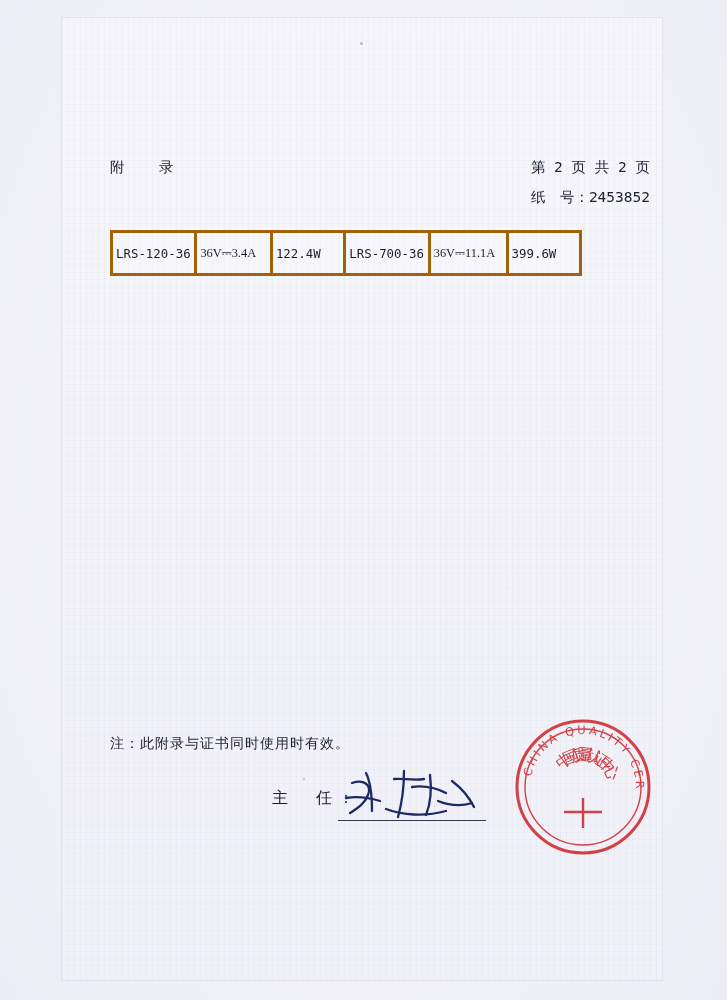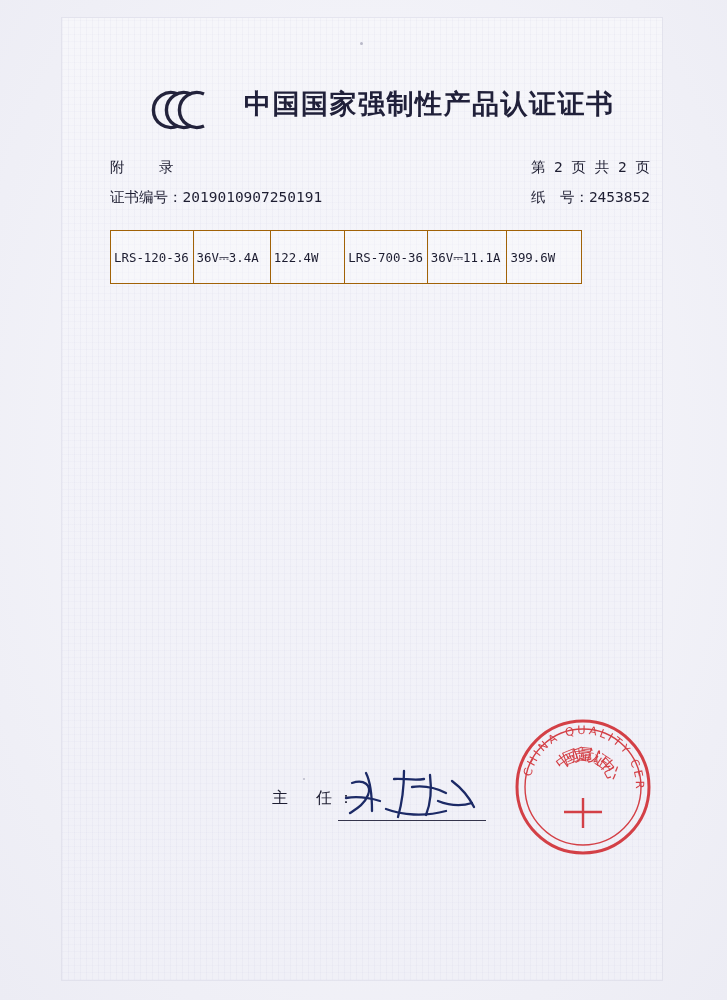--- a/index.html
+++ b/index.html
@@ -114,29 +114,29 @@
     left: 110px;
     top: 230px;
     width: 472px;
     border-collapse: collapse;
     font-family: "DejaVu Sans Mono", monospace;
     font-size: 12.4px;
     color: #1c1c30;
     background: rgba(255,255,255,0.28);
   }
   .spec-table td {
-    border: 1px solid #a16207;
-    padding: 18px 3px;
+    border: 3px solid #a16207;
+    padding: 12px 3px;
     height: 16px;
     line-height: 15px;
     white-space: nowrap;
     vertical-align: middle;
   }
   .c-model { width: 76px; }
-  .c-volt  { width: 74px; }
+  .c-volt  { width: 74px; font-family: Liberation Serif, serif; }
   .c-watt  { width: 78px; }
 
   
   .note {
     position: absolute;
     left: 110px;
     top: 735px;
     font-family: "DejaVu Sans Mono", monospace;
     font-size: 14px;
     color: #1e1e32;
@@ -230,57 +230,45 @@
 
 <div class="page">
   <div class="paper-sheet"></div>
 </div>
 
 <div class="content">
 
   <div class="speck" style="left:360px;top:42px;width:3px;height:3px;"></div>
   <div class="speck" style="left:303px;top:778px;width:2px;height:2px;"></div>
 
-  <div class="header">
-    <div class="ccc-logo">
-      <svg width="80" height="56" viewBox="0 0 80 56" xmlns="http://www.w3.org/2000/svg">
-        <g fill="none" stroke="#23233c" stroke-width="3.4">
-          <path d="M30 12 A17.5 17.5 0 1 0 30 44"></path>
-          <path d="M43 12 A17.5 17.5 0 1 0 43 44"></path>
-          <path d="M56 12 A17.5 17.5 0 1 0 56 44"></path>
-        </g>
-      </svg>
-    </div>
-    <div class="cert-title">中国国家强制性产品认证证书</div>
-  </div>
 
   <div class="meta">
     <div class="meta-row">
       <span class="meta-left appendix-label">附　录</span>
       <span class="meta-right">第 2 页 共 2 页</span>
     </div>
     <div class="meta-row">
-      <span class="meta-left"><span>证书编号：</span><span>2019010907250191</span></span>
       <span class="meta-right"><span>纸　号：</span><span>2453852</span></span>
     </div>
   </div>
 
   <table class="spec-table">
     <tbody>
         <tr>
           <td class="c-model">LRS-120-36</td>
           <td class="c-volt">36V⎓3.4A</td>
           <td class="c-watt">122.4W</td>
           <td class="c-model">LRS-700-36</td>
           <td class="c-volt">36V⎓11.1A</td>
           <td class="c-watt">399.6W</td>
         </tr>
       </tbody>
   </table>
 
+  <div class="note">注：此附录与证书同时使用时有效。</div>
 
 
   <div class="director">主　任：</div>
   <div class="sign-underline"></div>
   <div class="signature">
     <svg width="150" height="60" viewBox="0 0 150 60" xmlns="http://www.w3.org/2000/svg">
       <g fill="none" stroke="#1c2a66" stroke-width="2.3" stroke-linecap="round">
         <path d="M10 18 C22 14, 30 20, 26 30 C22 40, 14 44, 8 48"></path>
         <path d="M4 33 C16 31, 28 33, 38 36"></path>
         <path d="M24 8 C28 16, 30 28, 30 46"></path>

